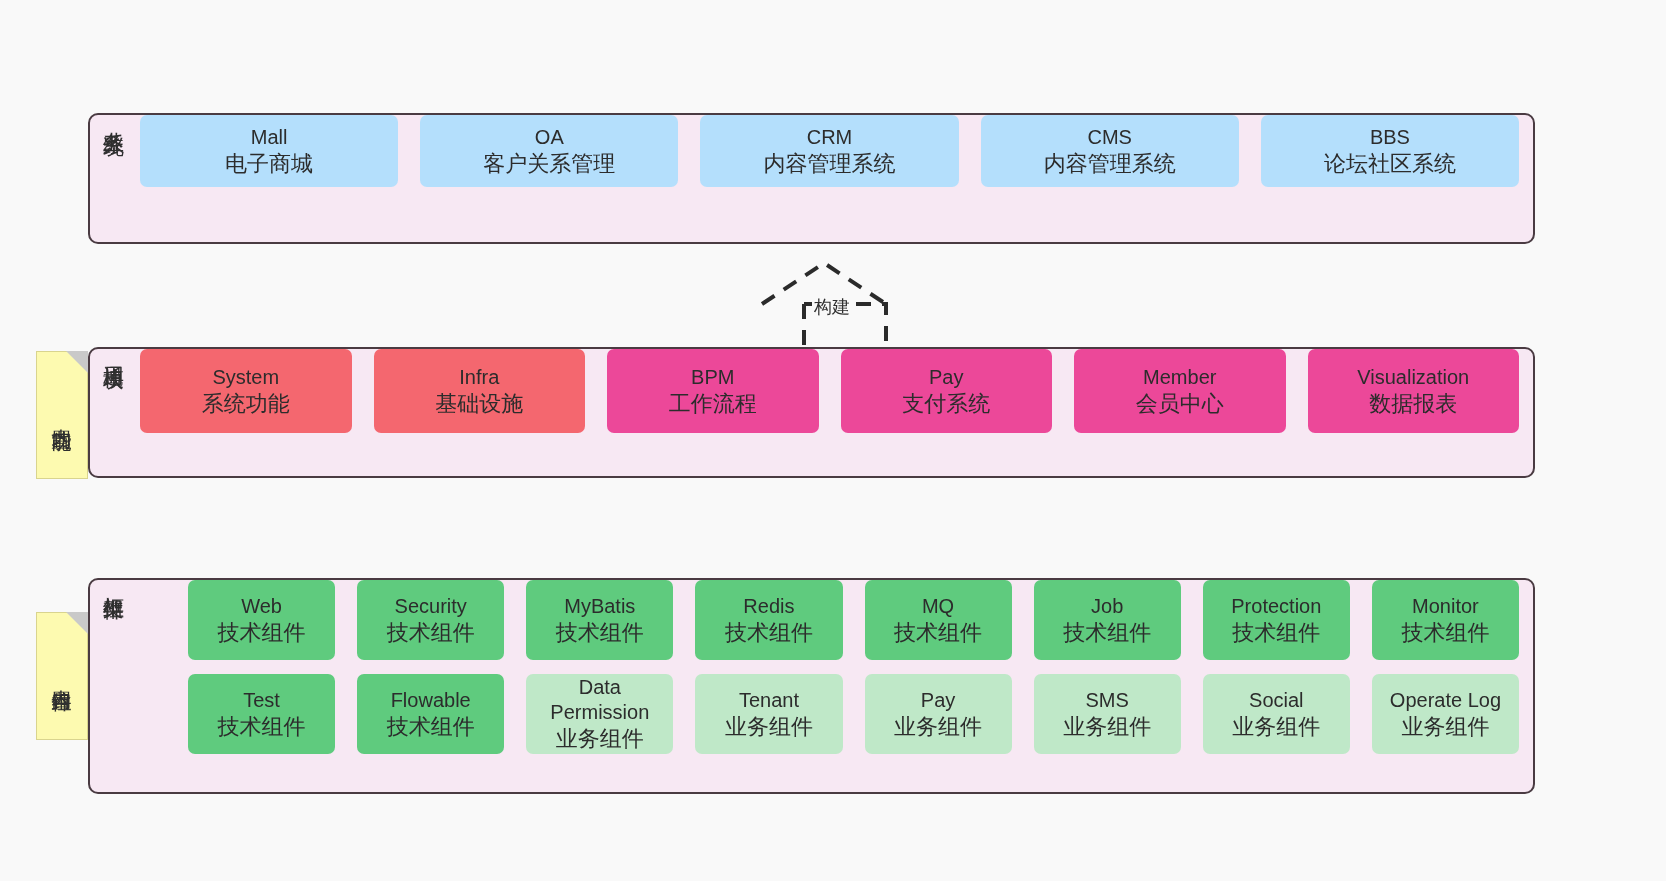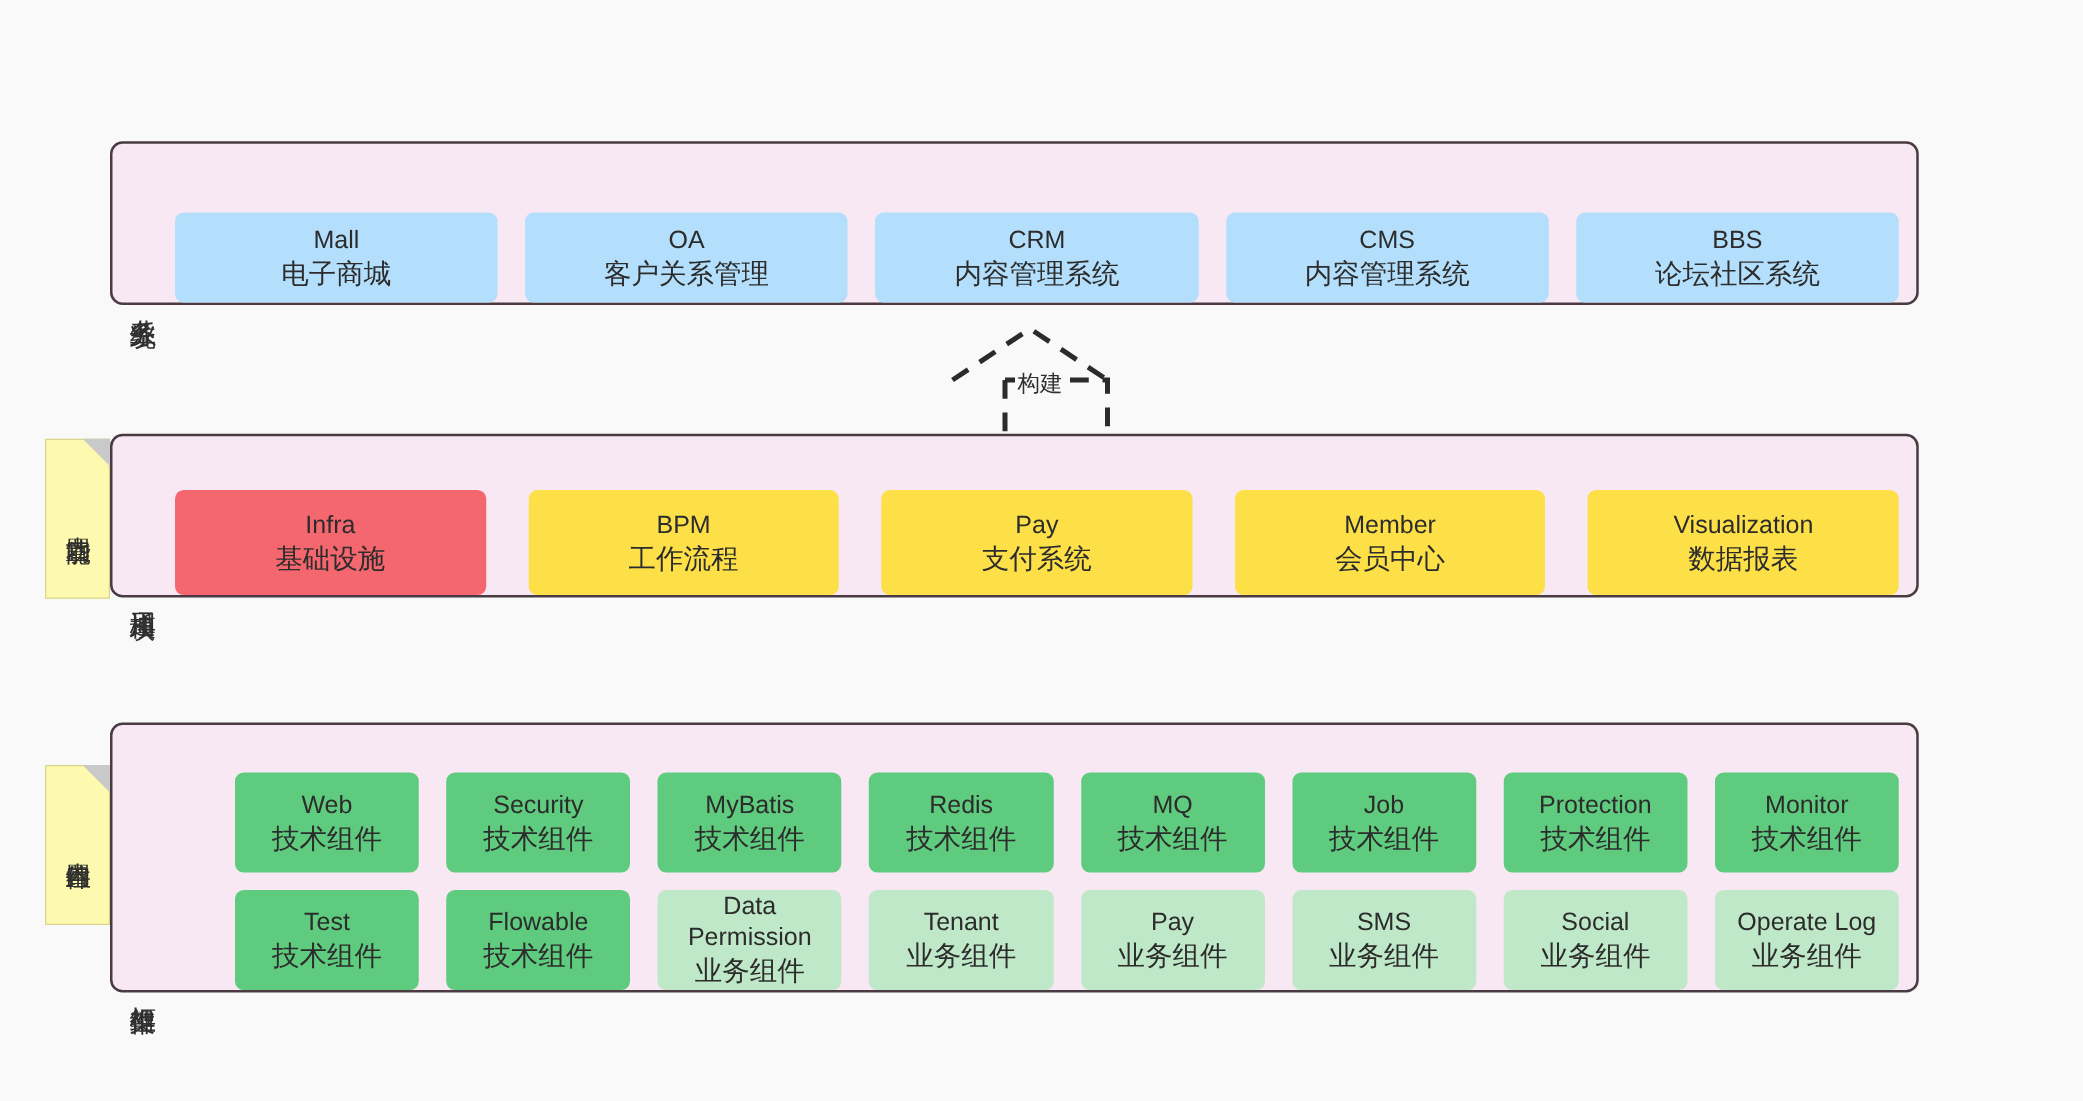--- a/index.html
+++ b/index.html
@@ -22,21 +22,21 @@
   }
 
   
   .layer {
     position: absolute;
     box-sizing: border-box;
     background: #f7e8f3;
     border: 2px solid #4a3b42;
     border-radius: 10px;
     display: flex;
-    align-items: flex-end;
+    align-items: flex-start;
   }
 
   .layer-title {
     flex: 0 0 auto;
     width: 46px;
     display: flex;
     align-items: center;
     justify-content: center;
     font-size: 21px;
     line-height: 1.18;
@@ -73,21 +73,21 @@
     line-height: 1.26;
     color: #2c2c2c;
     padding: 4px 6px;
   }
   .cell .t1 { font-size: 20px; }
   .cell .t2 { font-size: 22px; }
 
   
   .c-blue        { background: #b4dffc; }
   .c-red         { background: #f4676f; }
-  .c-pink        { background: #fde047; margin-left: 12px; }
+  .c-pink        { background: #ec4899; }
   .c-green       { background: #5fcb7e; }
   .c-greenlight  { background: #bfe8c8; }
 
   
   #layer-business {
     left: 88px; top: 113px;
     width: 1447px; height: 131px;
   }
   #layer-business .cell { height: 72px; }
 
@@ -197,20 +197,24 @@
     <span class="conn-label">构建</span>
   </div>
 
   <div class="note" id="note-common">内置功能</div>
 
   <div class="layer" id="layer-common">
     <div class="layer-title">通用模块</div>
     <div class="layer-body">
       <div class="row">
         <div class="cell c-red">
+          <div class="t1">System</div>
+          <div class="t2">系统功能</div>
+        </div>
+        <div class="cell c-red">
           <div class="t1">Infra</div>
           <div class="t2">基础设施</div>
         </div>
         <div class="cell c-pink">
           <div class="t1">BPM</div>
           <div class="t2">工作流程</div>
         </div>
         <div class="cell c-pink">
           <div class="t1">Pay</div>
           <div class="t2">支付系统</div>

